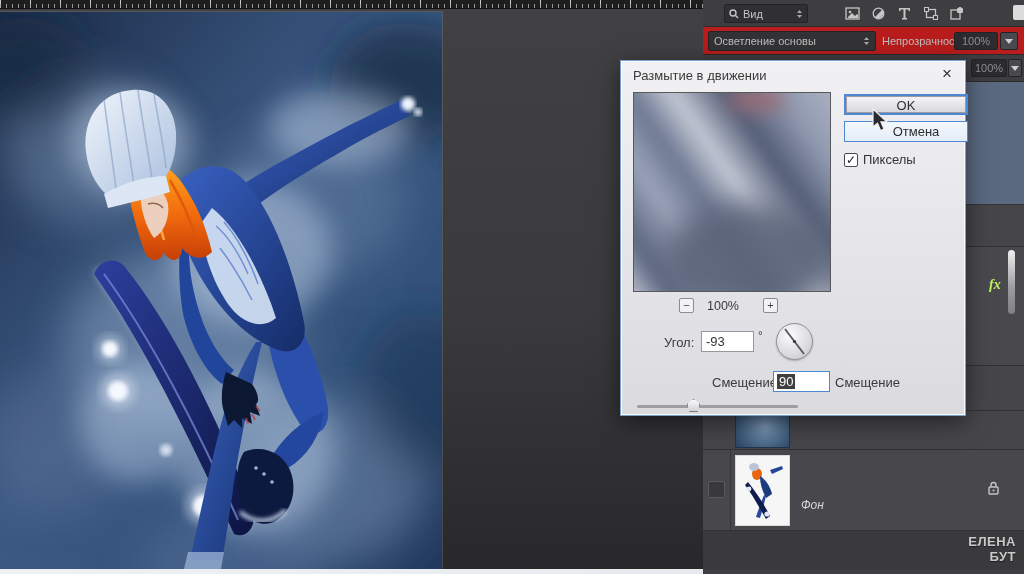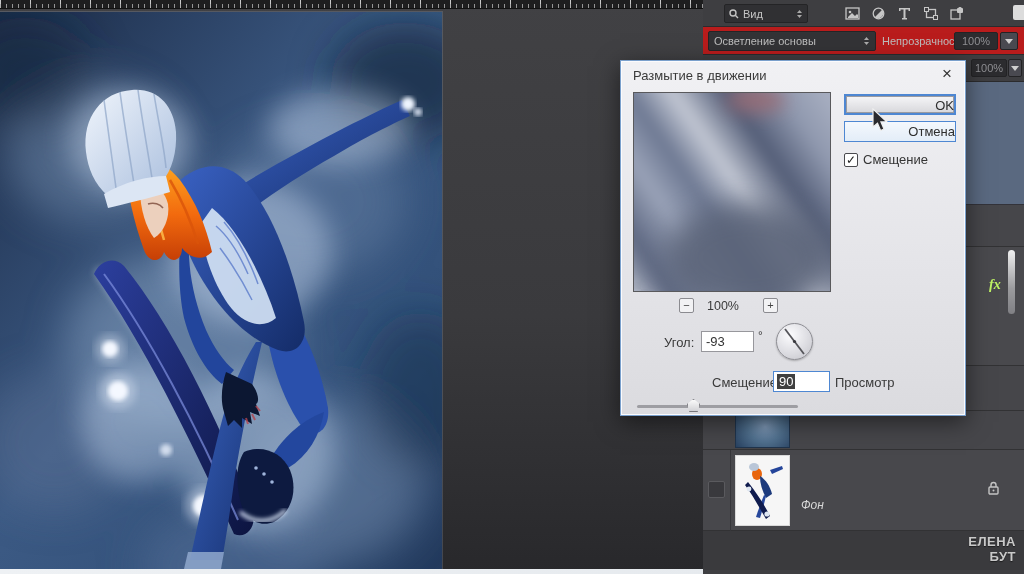--- a/index.html
+++ b/index.html
@@ -95,21 +95,21 @@
     -webkit-mask-image:radial-gradient(130% 120% at 62% 40%, #000 50%, rgba(0,0,0,.78) 66%, transparent 89%);
     mask-image:radial-gradient(130% 120% at 62% 40%, #000 50%, rgba(0,0,0,.78) 66%, transparent 89%); }
   .preview-red { position:absolute; left:92px; top:-6px; width:60px; height:26px; border-radius:50%;
     background:#9c6a72; filter:blur(9px); opacity:.8; }
   .preview-dark { position:absolute; left:30px; top:110px; width:170px; height:110px; border-radius:50%;
     background:#5a6378; filter:blur(14px); opacity:.9; }
   .zoom-row { position:absolute; left:12px; top:237px; width:198px; height:16px; }
   .zoom-btn { position:absolute; top:0; width:15px; height:15px; background:#f2f2f4;
     border:1px solid #8b8b90; border-radius:2px; font-size:11px; line-height:12px; text-align:center; color:#444; }
   .zoom-val { position:absolute; left:74px; top:1px; font-size:12.5px; color:#3a3a3a; }
-  .btn { position:absolute; left:223px; width:112px; height:21px; text-align:right;
+  .btn { position:absolute; left:223px; width:124px; height:21px; text-align:center;
     font-size:13px; color:#2e2e2e; line-height:19px; }
   .btn-ok { top:33px; background:linear-gradient(180deg,#f6f6f8,#d7d7db);
     border:2px solid #4e87d2; box-shadow:inset 0 0 0 1px #9b9ba0; }
   .btn-cancel { top:60px; background:linear-gradient(180deg,#f4f8fd,#e3edf8);
     border:1px solid #4e87d2;padding-left:20px; }
   .chk-row { position:absolute; left:223px; top:91px; display:flex; align-items:center; gap:5px; }
   .chk-box { width:14px; height:14px; background:#fff; border:1px solid #4a4a4e; border-radius:2px;
     display:flex; align-items:center; justify-content:center; font-size:12px; color:#222; line-height:12px; }
   .fld-label { position:absolute; font-size:13px; color:#3a3a3a; }
   .txt-input { position:absolute; background:#fff; border:1px solid #97979c; font-size:13px;
@@ -417,39 +417,39 @@
       <div class="zoom-btn" style="left:46px;">−</div>
       <span class="zoom-val">100%</span>
       <div class="zoom-btn" style="left:130px;">+</div>
     </div>
 
     <div class="btn btn-ok">OK</div>
     <div class="btn btn-cancel">Отмена</div>
 
     <div class="chk-row">
       <span class="chk-box">✓</span>
-      <span>Смещение</span>
+      <span>Пикселы</span>
     </div>
 
     <span class="fld-label" style="left:43px; top:274px;">Угол:</span>
     <div class="txt-input" style="left:80px; top:270px; width:53px;">-93</div>
     <span class="deg" style="left:137px; top:268px;">°</span>
 
     <div class="dial">
       <svg width="35" height="35" viewBox="0 0 35 35">
         <line x1="8" y1="5" x2="27" y2="30" stroke="#55555a" stroke-width="1.8"></line>
         <circle cx="17.5" cy="17.5" r="1.6" fill="#3a3a3e"></circle>
       </svg>
     </div>
 
     <span class="fld-label" style="left:91px; top:314px;">Смещение:</span>
     <div class="dist-input">
       <span class="sel">90</span>
     </div>
-    <span class="fld-label" style="left:214px; top:314px;">Просмотр</span>
+    <span class="fld-label" style="left:214px; top:314px;">Смещение</span>
 
     <div class="slider">
       <div class="track"></div>
       <div class="thumb"></div>
     </div>
   </div>
 
   <div class="cursor">
     <svg width="17" height="25" viewBox="0 0 17 25">
       <path d="M1,1 L1,19 L5.5,15.2 L8.6,22.5 L12,21 L8.9,13.9 L14.5,13.5 Z" fill="#2a2a2e" stroke="#f0f0f0" stroke-width="1.2"></path>

